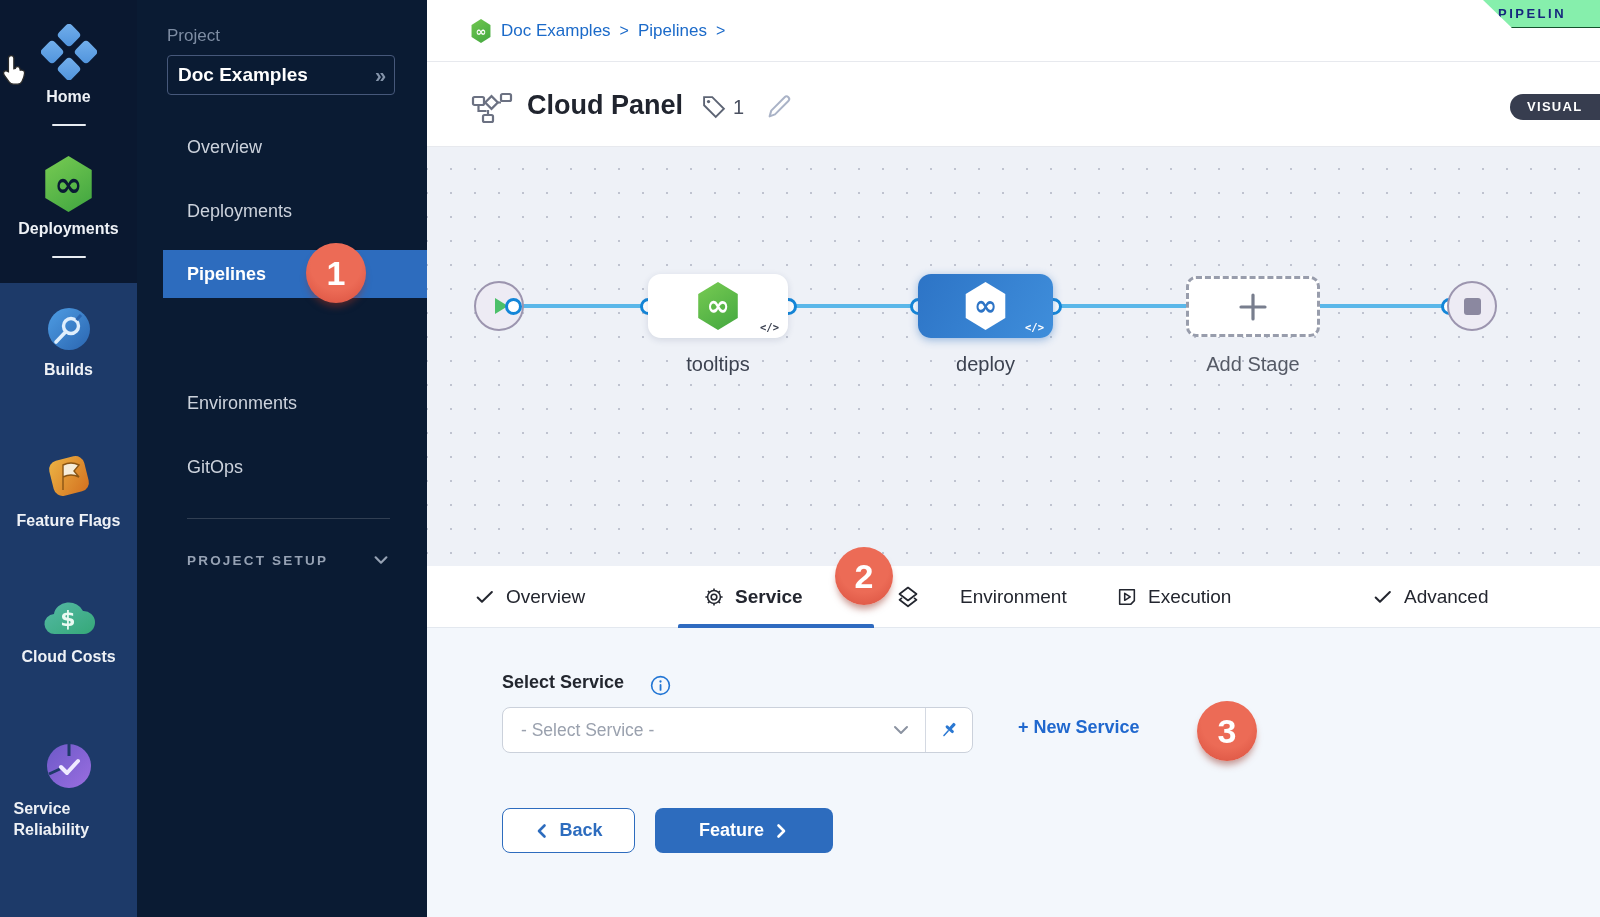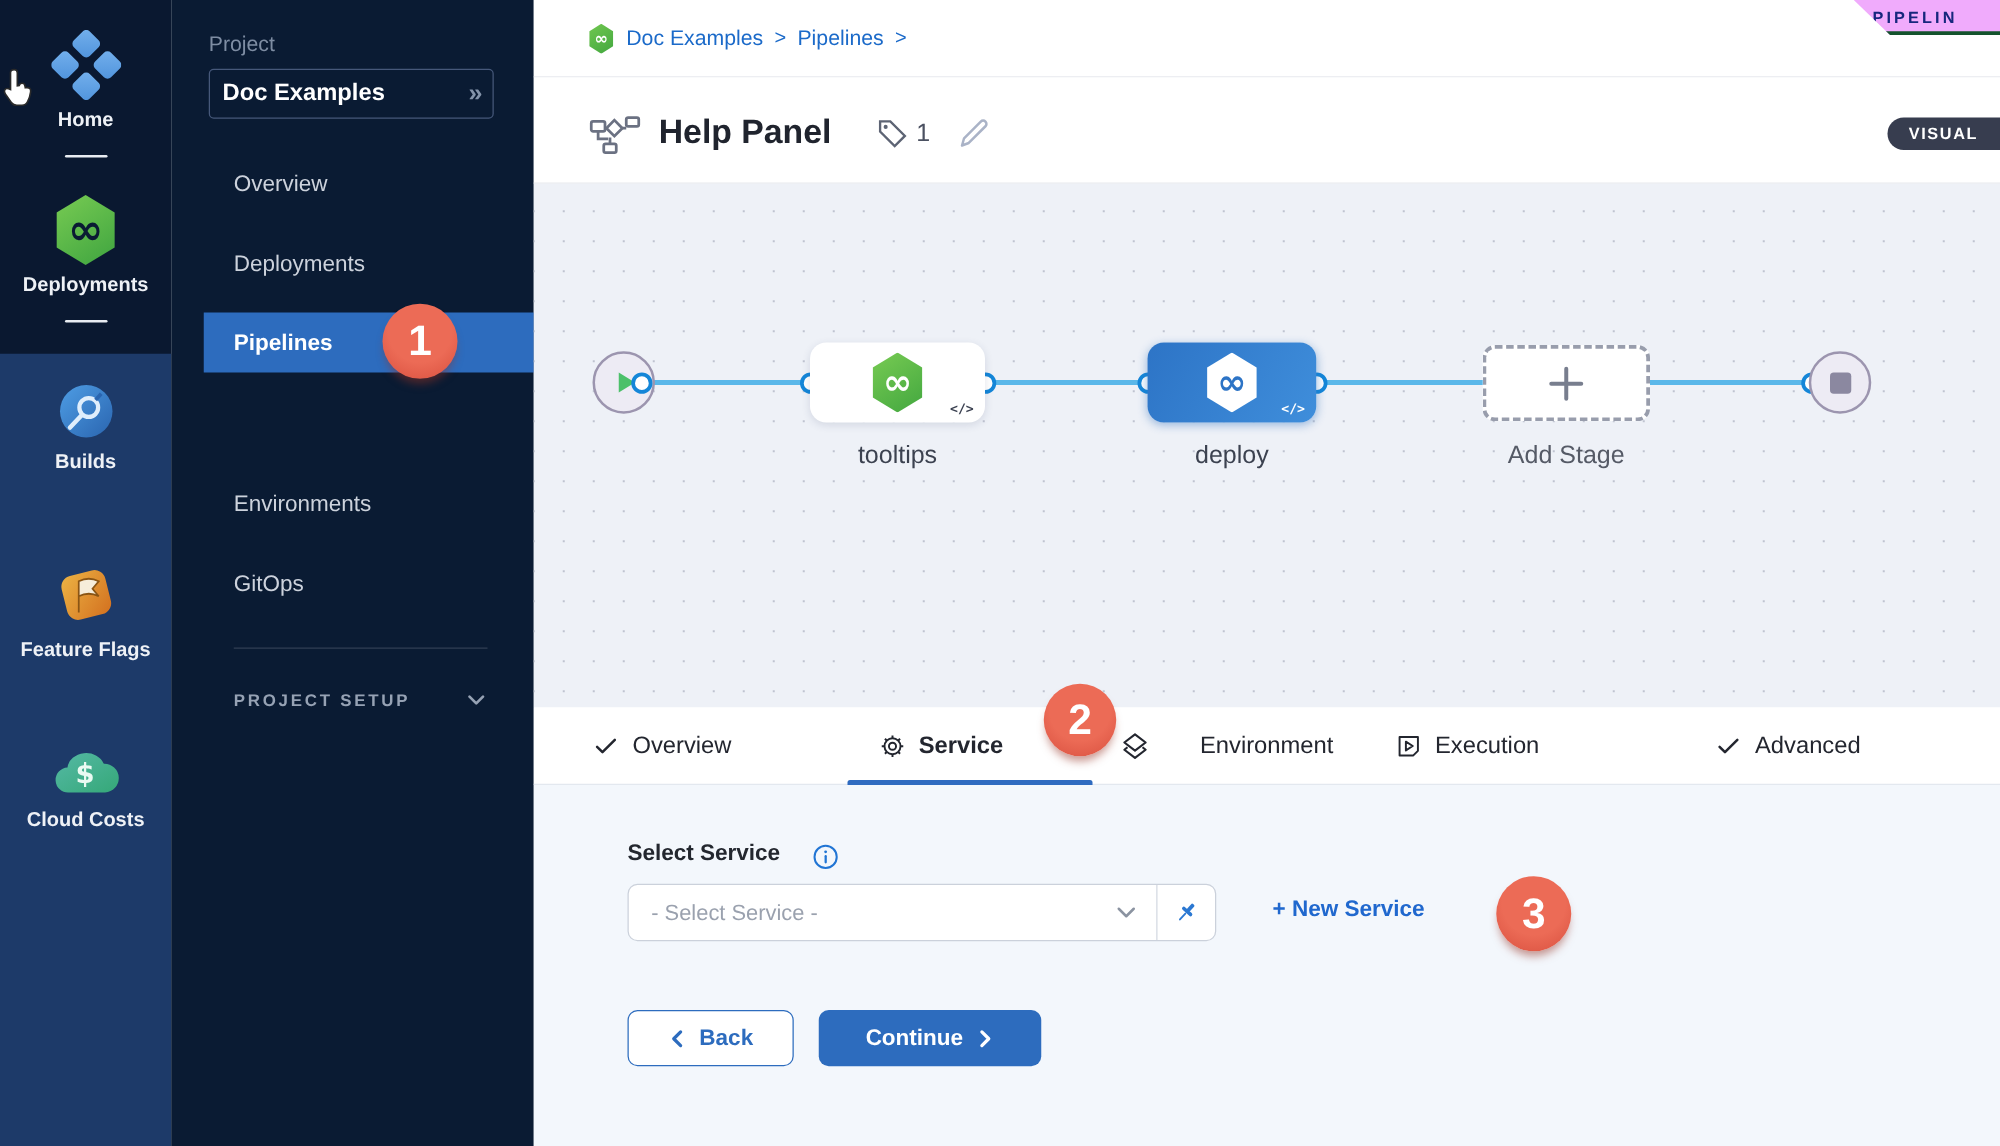--- a/index.html
+++ b/index.html
@@ -30,21 +30,21 @@
   .navitem.active { background:#2d6cbe; color:#fff; font-weight:600; }
   .nav-divider { left:187px; top:518px; width:203px; height:1px; background:rgba(255,255,255,.16); }
   .setup-row { left:187px; top:551px; width:203px; display:flex; align-items:center; justify-content:space-between; cursor:pointer; }
   .setup-label { color:#96a2b4; font-size:13.5px; font-weight:700; letter-spacing:2.2px; }
 
   
   #crumbbar { left:427px; top:0; width:1173px; height:62px; background:#fff; border-bottom:1px solid #e7e9ee; }
   .crumbs { left:470px; top:0; height:62px; display:flex; align-items:center; gap:9px; }
   .crumb-link { color:#1b6ac9; font-size:17px; cursor:pointer; }
   .crumb-sep { color:#1b6ac9; font-size:16px; }
-  #ribbon { left:1478px; top:0; width:122px; height:28px; background:#f0abfc; border-bottom:3px solid #14532d;
+  #ribbon { left:1478px; top:0; width:122px; height:28px; background:#86efac; border-bottom:1px solid #14532d;
             clip-path:polygon(5px 0,100% 0,100% 100%,34px 100%); }
   #ribbon span { position:absolute; left:20px; top:6px; color:#16277d; font-size:13px; font-weight:700; letter-spacing:2.5px; }
   #titlebar { left:427px; top:62px; width:1173px; height:85px; background:#fff; border-bottom:1px solid #e7e9ee; }
   .page-title { left:527px; top:90px; color:#20242e; font-size:27px; font-weight:700; }
   .tag-count { left:733px; top:96px; color:#4b5161; font-size:20px; }
   .visual-pill { left:1510px; top:94px; width:95px; height:26px; background:#373d4f; border-radius:14px 0 0 14px;
                  color:#fff; font-size:13px; font-weight:700; letter-spacing:1.3px; line-height:26px; padding-left:17px; cursor:pointer; }
 
   
   #canvas { left:427px; top:147px; width:1173px; height:419px; background:#eef1f7;
@@ -160,20 +160,35 @@
         <stop offset="0" stop-color="#55b9a5"></stop>
             <stop offset="1" stop-color="#35a878"></stop>
           </linearGradient>
         </defs>
       <path d="M13 38 a10 10 0 0 1 -1-20 a15 13 0 0 1 29-3 a9.5 9.5 0 0 1 1 23 Z" fill="url(#gCloud)"></path>
       <text x="26" y="30" text-anchor="middle" font-size="22" font-weight="bold" fill="#eafaf2" font-family="DejaVu Sans">$</text>
     </svg>
     <div class="mlabel">Cloud Costs</div>
   </div>
 
+  <div class="module" style="top:740px;">
+    <svg width="52" height="52" viewBox="0 0 52 52">
+      <defs>
+          <linearGradient id="gSR" x1="0" y1="0" x2="1" y2="1">
+        <stop offset="0" stop-color="#6d59c8"></stop>
+            <stop offset="1" stop-color="#9a6ee0"></stop>
+          </linearGradient>
+        </defs>
+      <circle cx="26" cy="26" r="22" fill="url(#gSR)"></circle>
+      <line x1="26" y1="4" x2="26" y2="16" stroke="#1d3a69" stroke-width="3"></line>
+      <line x1="6" y1="34" x2="17" y2="29" stroke="#1d3a69" stroke-width="3"></line>
+      <path d="M18 27 l6 6 l11 -12" fill="none" stroke="#efeaff" stroke-width="4" stroke-linecap="round" stroke-linejoin="round"></path>
+    </svg>
+    <div class="mlabel" style="width:110px;">Service Reliability</div>
+  </div>
 
   <svg class="abs" style="left:0;top:52px;" width="32" height="38" viewBox="0 0 24 28">
     <path fill="#fff" stroke="#2a2a2a" stroke-width="1" d="M8.5 2.5c1.1 0 1.9.9 1.9 1.9v7.8l1.1-.2c.5-1.9 3.3-1.7 3.5.4l.2 1c2.6-.5 3.4.8 3.2 2.5-.3 2.5-1 4.3-1.9 6-.6 1.2-1.6 2-3.3 2h-3.1c-1.4 0-2.5-.6-3.3-1.7l-3.5-4.9c-1.5-1.9-.2-3.8 1.5-3.4l1.5.6V4.4c0-1 .9-1.9 2.2-1.9z"></path>
   </svg>
 
   <div class="abs" id="sidebar"></div>
   <div class="abs proj-label">Project</div>
   <div class="abs proj-box">
     <span class="proj-name">Doc Examples</span>
     <span class="proj-expand">»</span>
@@ -220,21 +235,21 @@
   <div class="abs" id="titlebar"></div>
   <svg class="abs" style="left:471px;top:92px;" width="42" height="32" viewBox="0 0 42 32">
     <g fill="none" stroke="#6b7182" stroke-width="2.2">
       <rect x="2" y="5" width="11" height="8" rx="1.5"></rect>
       <rect x="30" y="2" width="10" height="7" rx="1.5"></rect>
       <rect x="12" y="23" width="10" height="7" rx="1.5"></rect>
       <rect x="16" y="6" width="9" height="9" transform="rotate(45 20.5 10.5)"></rect>
       <path d="M7.5 13 v6 h8 M17 23 v-5 M27 10.5 h3"></path>
     </g>
   </svg>
-  <div class="abs page-title">Help Panel</div>
+  <div class="abs page-title">Cloud Panel</div>
   <svg class="abs" style="left:700px;top:93px;" width="28" height="28" viewBox="0 0 24 24">
     <g fill="none" stroke="#5d6474" stroke-width="1.6">
       <path d="M3.5 10.5 V3.5 H10.5 L20.5 13.5 L13.5 20.5 Z"></path>
       <circle cx="7.3" cy="7.3" r="1.4" fill="#5d6474" stroke="none"></circle>
     </g>
   </svg>
   <div class="abs tag-count">1</div>
   <svg class="abs" style="left:764px;top:92px;" width="30" height="30" viewBox="0 0 24 24">
     <path d="M4.5 19.5 l1.3-4.6 L16.5 4.2 a2.1 2.1 0 0 1 3 3 L8.8 17.9 Z" fill="none" stroke="#aab3c7" stroke-width="1.6" stroke-linejoin="round"></path>
   </svg>
@@ -359,21 +374,21 @@
 
   <div class="abs new-service">+ New Service</div>
 
   <div class="btn btn-back">
     <svg width="16" height="16" viewBox="0 0 16 16">
       <path d="M10.5 2.5 L5 8 L10.5 13.5" fill="none" stroke="#2d6cbe" stroke-width="2.6" stroke-linecap="round" stroke-linejoin="round"></path>
     </svg>
     <span>Back</span>
   </div>
   <div class="btn btn-continue">
-    <span>Continue</span>
+    <span>Feature</span>
     <svg width="16" height="16" viewBox="0 0 16 16">
       <path d="M5.5 2.5 L11 8 L5.5 13.5" fill="none" stroke="#ffffff" stroke-width="2.6" stroke-linecap="round" stroke-linejoin="round"></path>
     </svg>
   </div>
 
   <div class="annot" style="left:306px;top:243px;">1</div>
   <div class="annot" style="left:835px;top:547px;width:58px;height:58px;">2</div>
   <div class="annot" style="left:1197px;top:701px;">3</div>
 
 </div>

